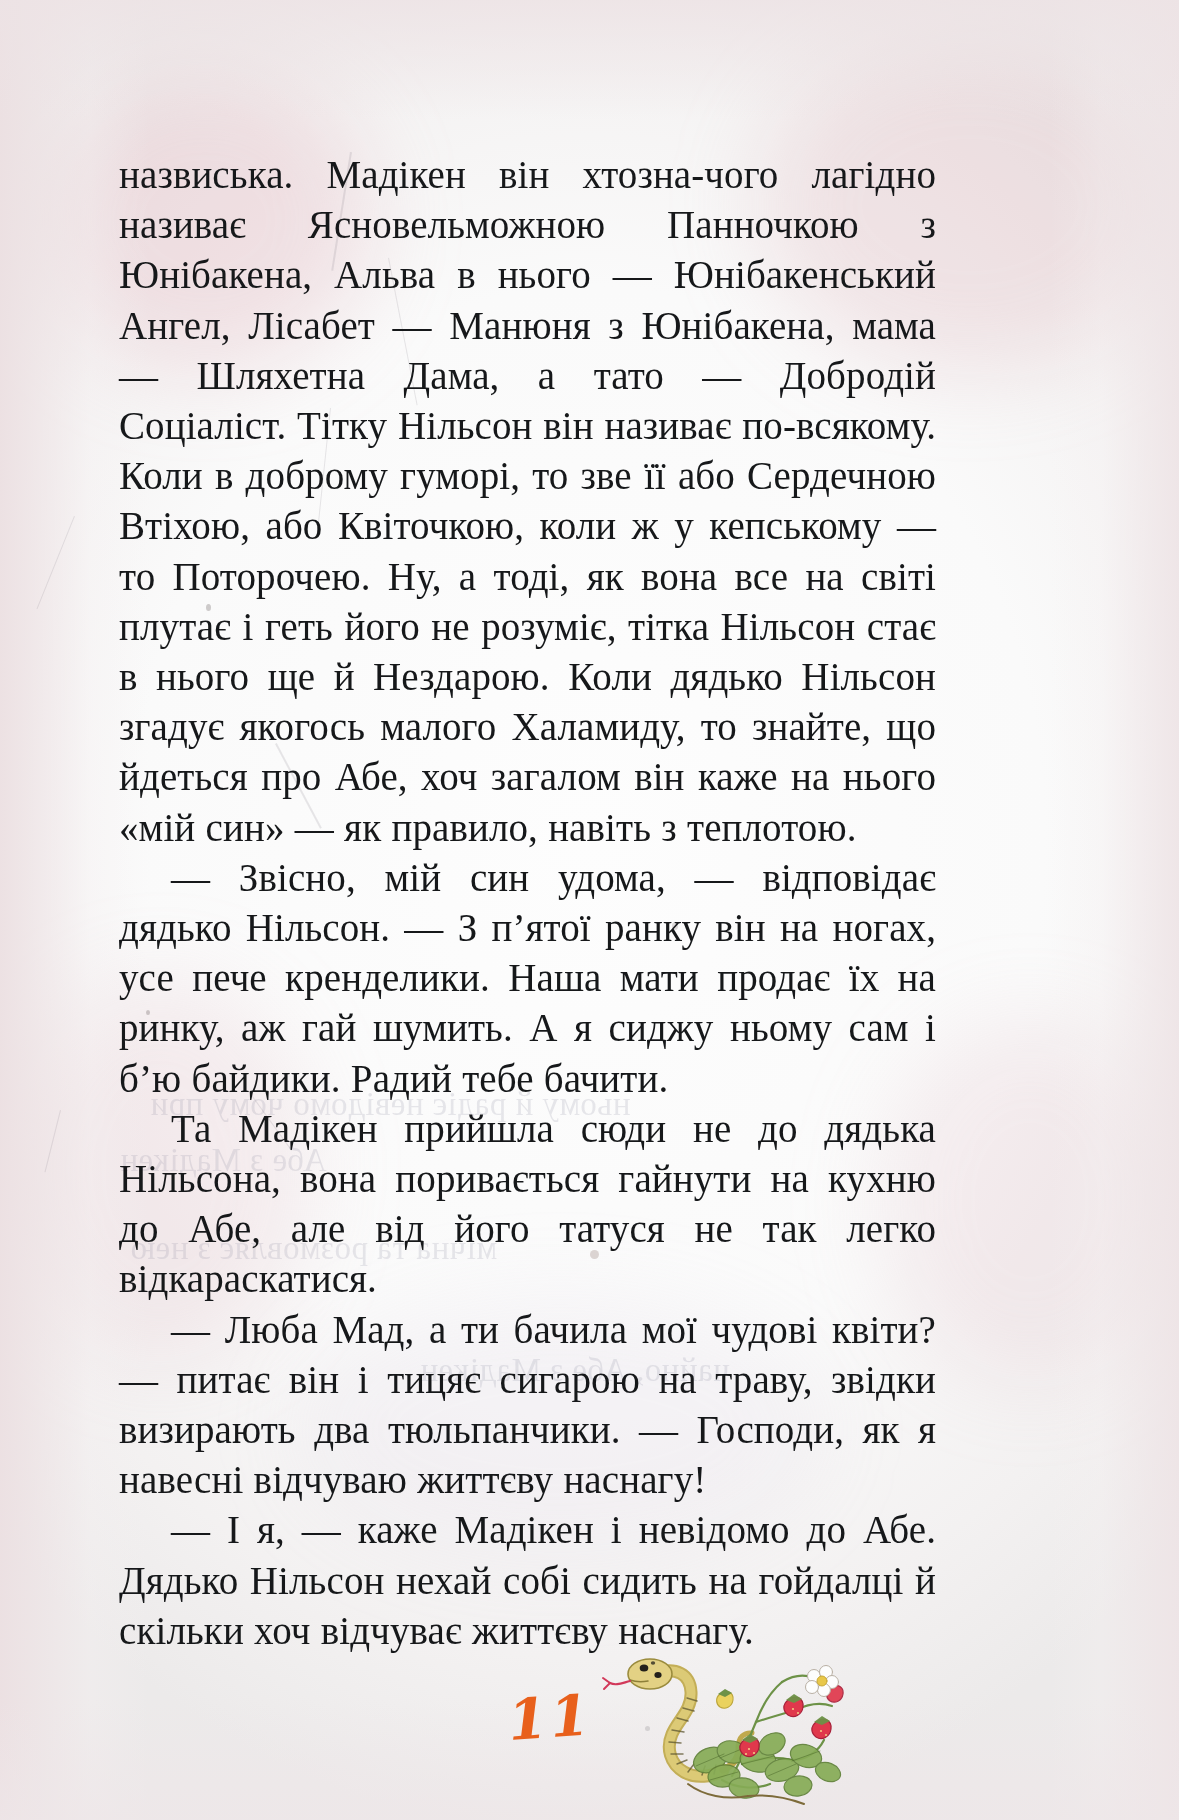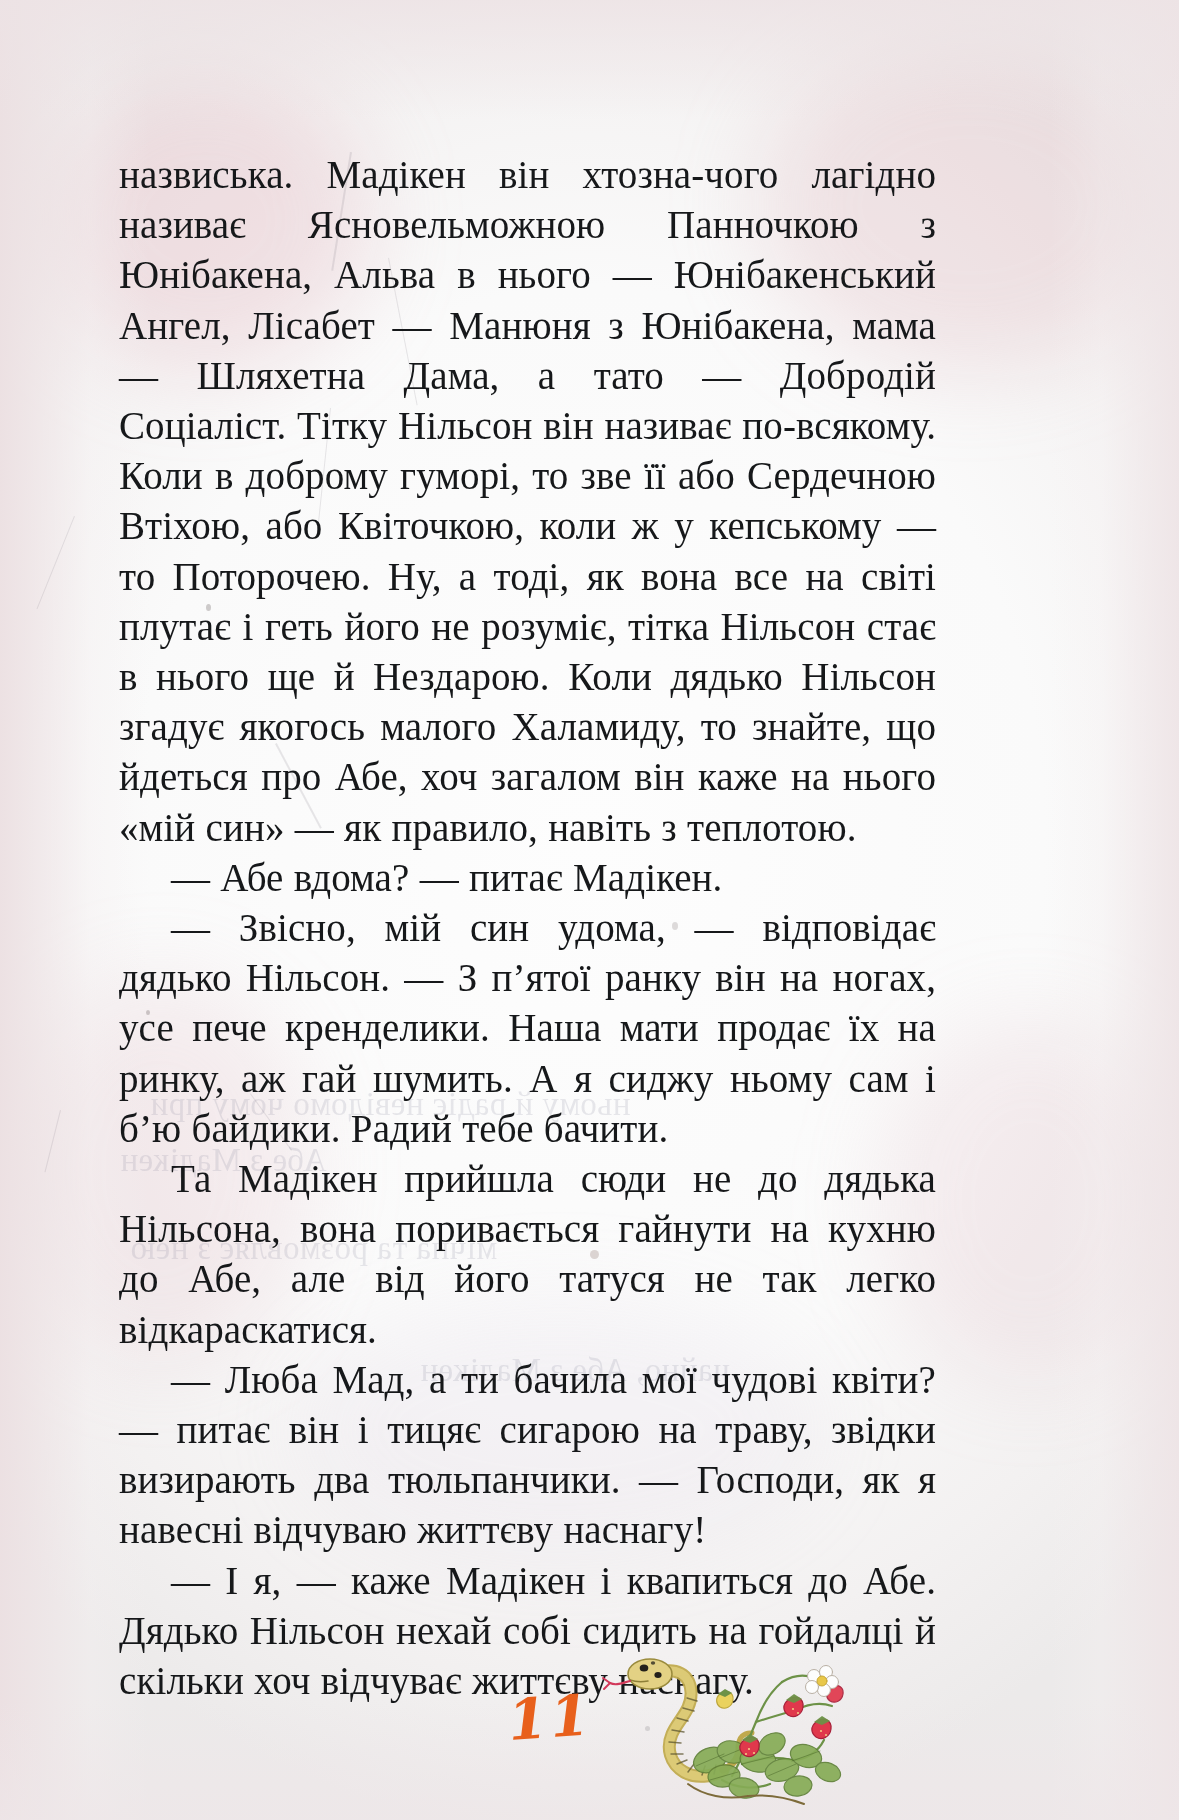--- a/index.html
+++ b/index.html
@@ -158,25 +158,24 @@
   <div class="scratch" style="left:74px;  top:516px;  width:1.2px; height:100px; transform: rotate(22deg);"></div>
   <div class="scratch" style="left:60px;  top:1110px; width:1.2px; height:64px;  transform: rotate(14deg);"></div>
   <div class="speck" style="left:206px; top:604px; width:5px;  height:7px;"></div>
   <div class="speck" style="left:672px; top:922px; width:6px;  height:8px;  background:rgba(150,140,140,0.3);"></div>
   <div class="speck" style="left:590px; top:1250px; width:9px; height:9px;  background:rgba(160,140,135,0.35);"></div>
   <div class="speck" style="left:146px; top:1010px; width:4px; height:5px;"></div>
   <div class="speck" style="left:645px; top:1726px; width:5px; height:5px;  background:rgba(150,145,150,0.3);"></div>
 
   <div class="textblock">
     <p class="para cont" style="color: rgb(22, 24, 26);">назвиська. Мадікен він хтозна-чого лагідно називає Ясновельможною Панночкою з Юнібакена, Альва в нього — Юнібакенський Ангел, Лісабет — Манюня з Юнібакена, мама — Шляхетна Дама, а тато — Добродій Соціаліст. Тітку Нільсон він називає по-всякому. Коли в доброму гуморі, то зве її або Сердечною Втіхою, або Квіточкою, коли ж у кепському — то Поторочею. Ну, а тоді, як вона все на світі плутає і геть його не розуміє, тітка Нільсон стає в нього ще й Нездарою. Коли дядько Нільсон згадує якогось малого Халамиду, то знайте, що йдеться про Абе, хоч загалом він каже на нього «мій син» — як правило, навіть з теплотою.</p>
-    <p class="para indent" style="color: rgb(22, 24, 26);">— Абе вдома? — питає Мадікен.</p>
     <p class="para indent" style="color: rgb(22, 24, 26);">— Звісно, мій син удома, — відповідає дядько Нільсон. — З п’ятої ранку він на ногах, усе пече кренделики. Наша мати продає їх на ринку, аж гай шумить. А я сиджу ньому сам і б’ю байдики. Радий тебе бачити.</p>
     <p class="para indent" style="color: rgb(22, 24, 26);">Та Мадікен прийшла сюди не до дядька Нільсона, вона поривається гайнути на кухню до Абе, але від його татуся не так легко відкараскатися.</p>
     <p class="para indent" style="color: rgb(22, 24, 26);">— Люба Мад, а ти бачила мої чудові квіти? — питає він і тицяє сигарою на траву, звідки визирають два тюльпанчики. — Господи, як я навесні відчуваю життєву наснагу!</p>
-    <p class="para indent" style="color: rgb(22, 24, 26);">— І я, — каже Мадікен і квапиться до Абе. Дядько Нільсон нехай собі сидить на гойдалці й скільки хоч відчуває життєву наснагу.</p>
+    <p class="para indent" style="color: rgb(22, 24, 26);">— І я, — каже Мадікен і невідомо до Абе. Дядько Нільсон нехай собі сидить на гойдалці й скільки хоч відчуває життєву наснагу.</p>
   </div>
 
   <div class="folio" style="color: rgb(232, 96, 28);">11</div>
 
   <div class="vignette">
     <svg viewBox="0 0 260 170" xmlns="http://www.w3.org/2000/svg">
       <g stroke-linecap="round" stroke-linejoin="round">
 
         <path d="M62,26 C84,18 98,26 99,44 C100,62 86,72 80,86
                  C74,100 78,116 92,124 C104,131 120,129 131,122" fill="none" stroke="#bfa84a" stroke-width="13" opacity="0.92"></path>

